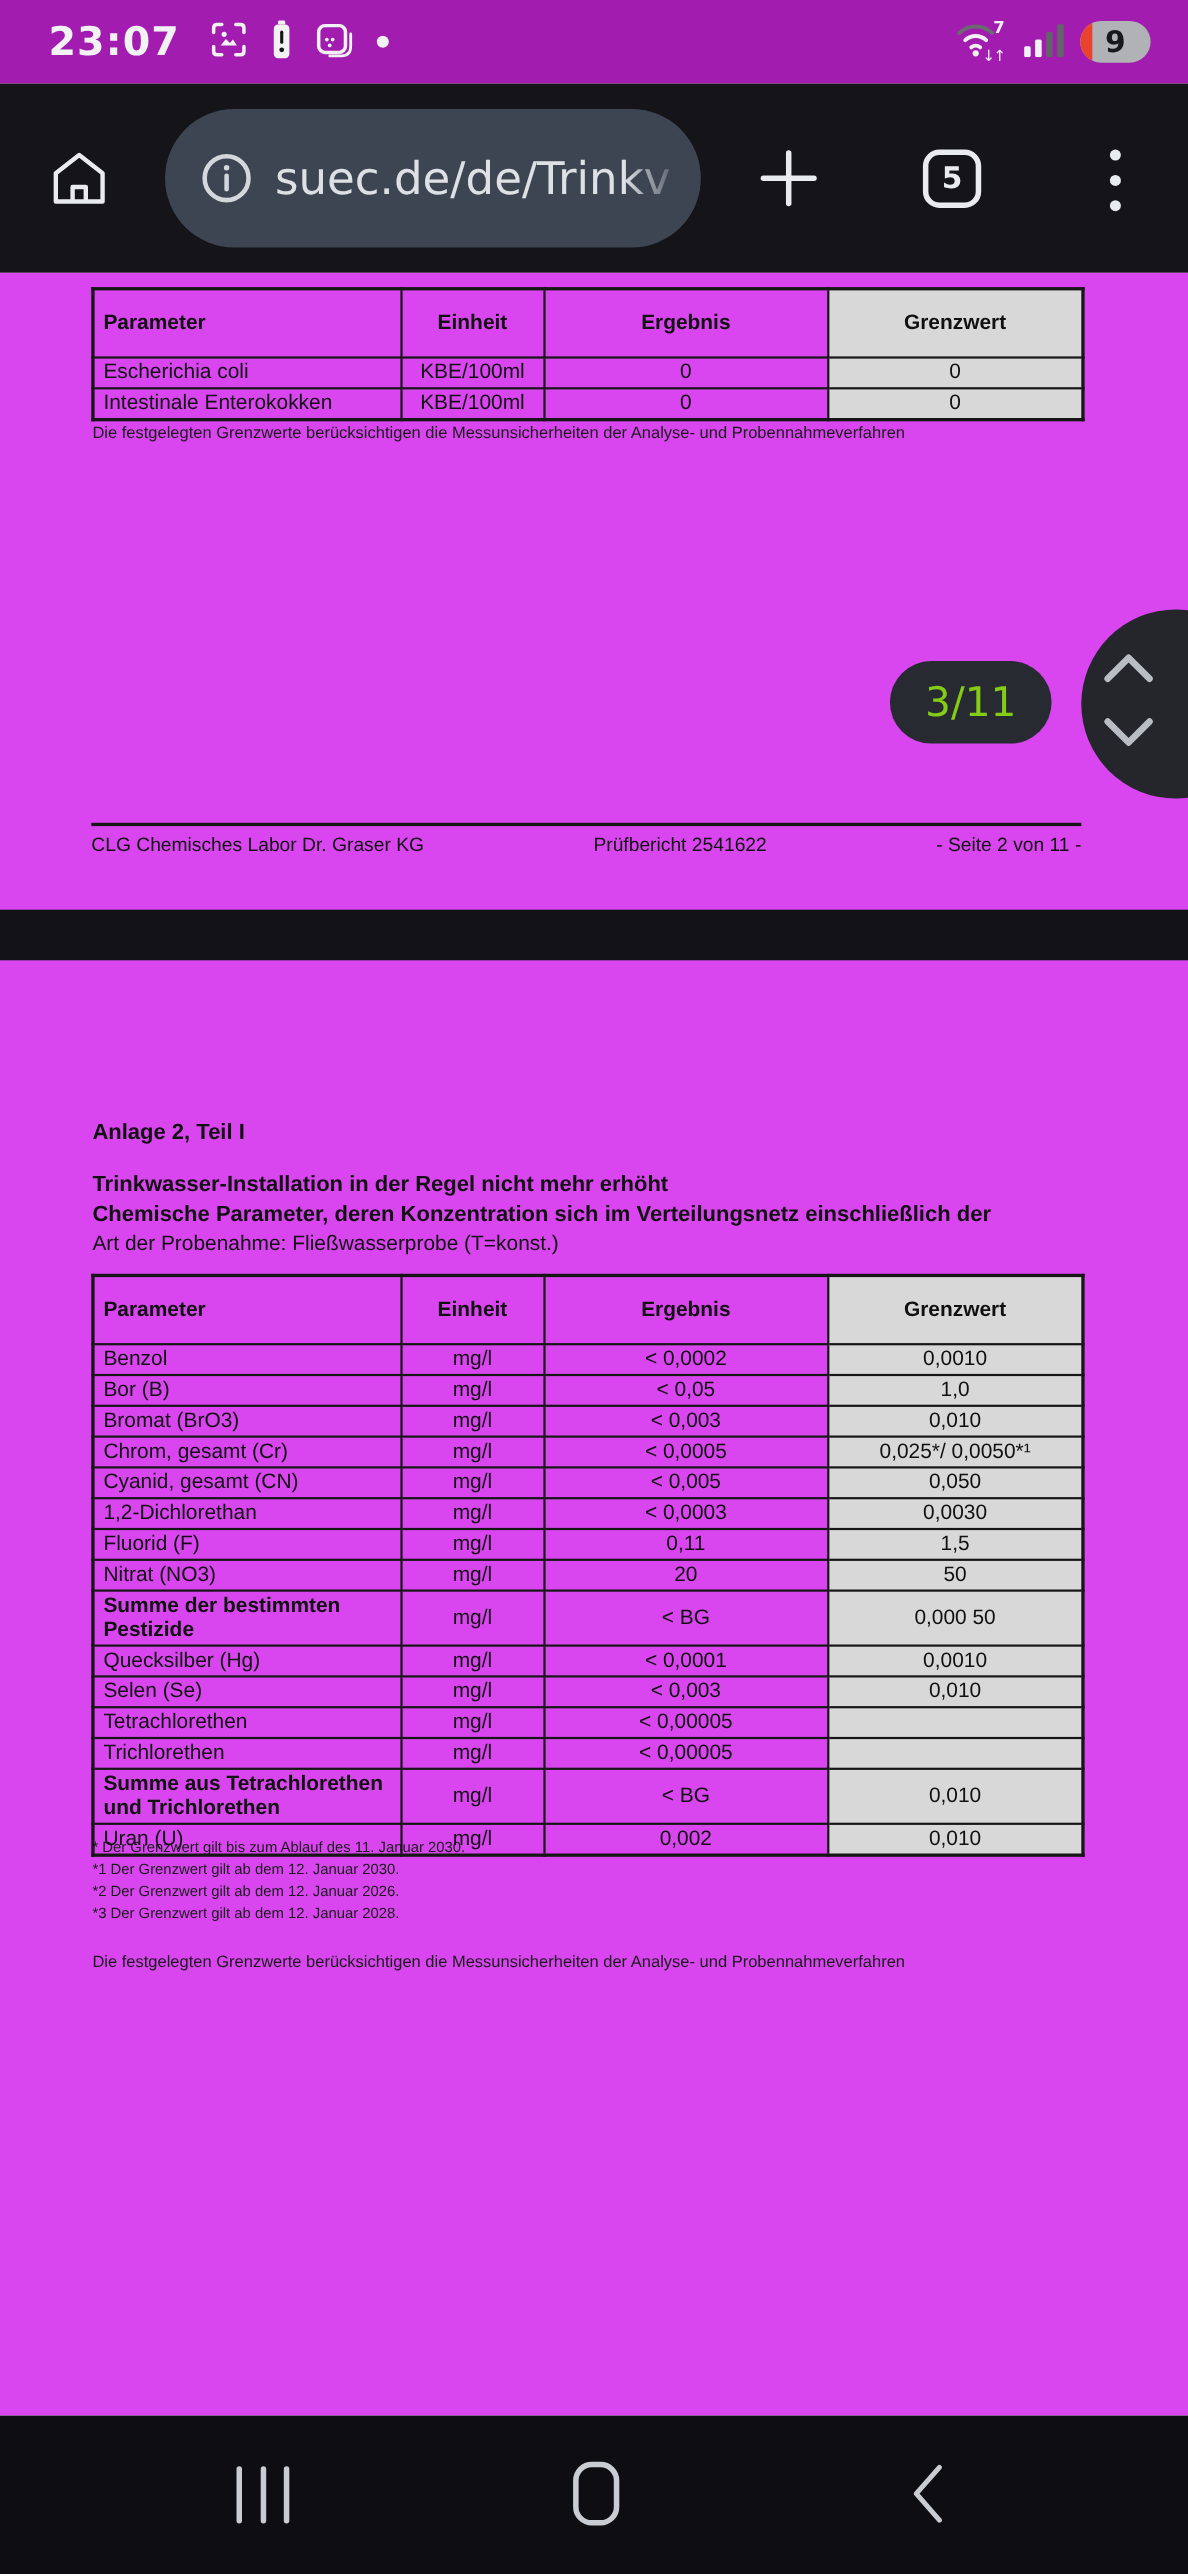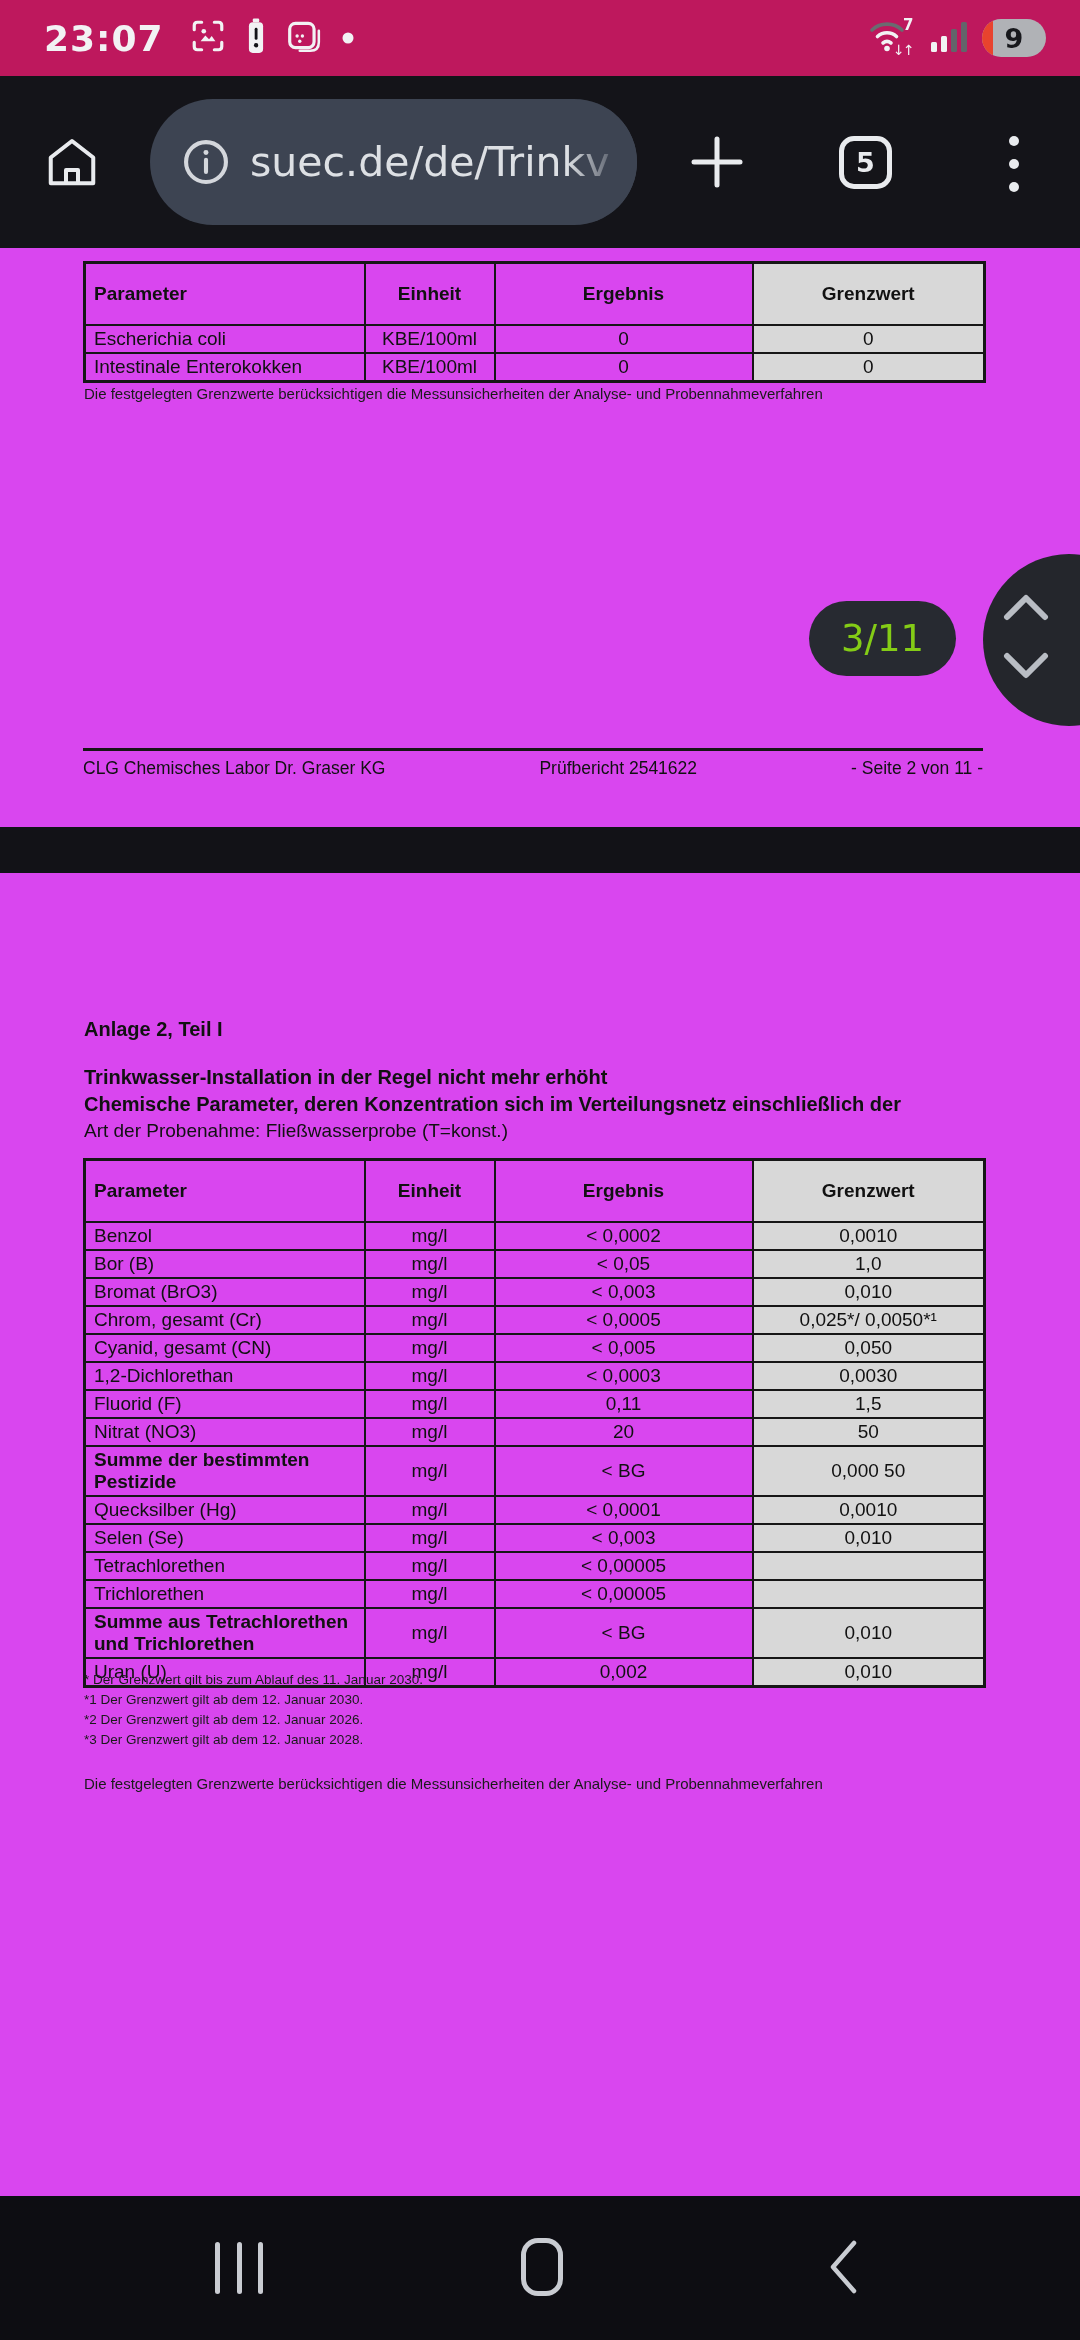--- a/index.html
+++ b/index.html
@@ -5,21 +5,21 @@
   * { margin:0; padding:0; box-sizing:border-box; }
   html,body { background:#000; }
   .screen {
     position:relative; width:1080px; height:2340px;
     background:#ffffff; overflow:hidden;
     font-family:"Liberation Sans", sans-serif;
   }
   
   .status-bar {
     position:absolute; top:0; left:0; width:1080px; height:76px;
-    background:#be185d; display:flex; 
+    background:#a21caf; display:flex; 
     justify-content:space-between; padding:0 34px 0 44px;
     font-family:"DejaVu Sans", sans-serif;
   }
   .sb-left { display:flex; align-items:center; gap:20px; }
   .sb-right { display:flex; align-items:center; gap:14px; }
   .sb-time { color:#f2f2f4; font-size:36px; font-weight:600; letter-spacing:1px; margin-right:6px; }
   .battery-pill {
     position:relative; width:64px; height:38px; border-radius:19px;
     background:#b0b2b6; overflow:hidden; display:flex; align-items:center; justify-content:center;
   }

